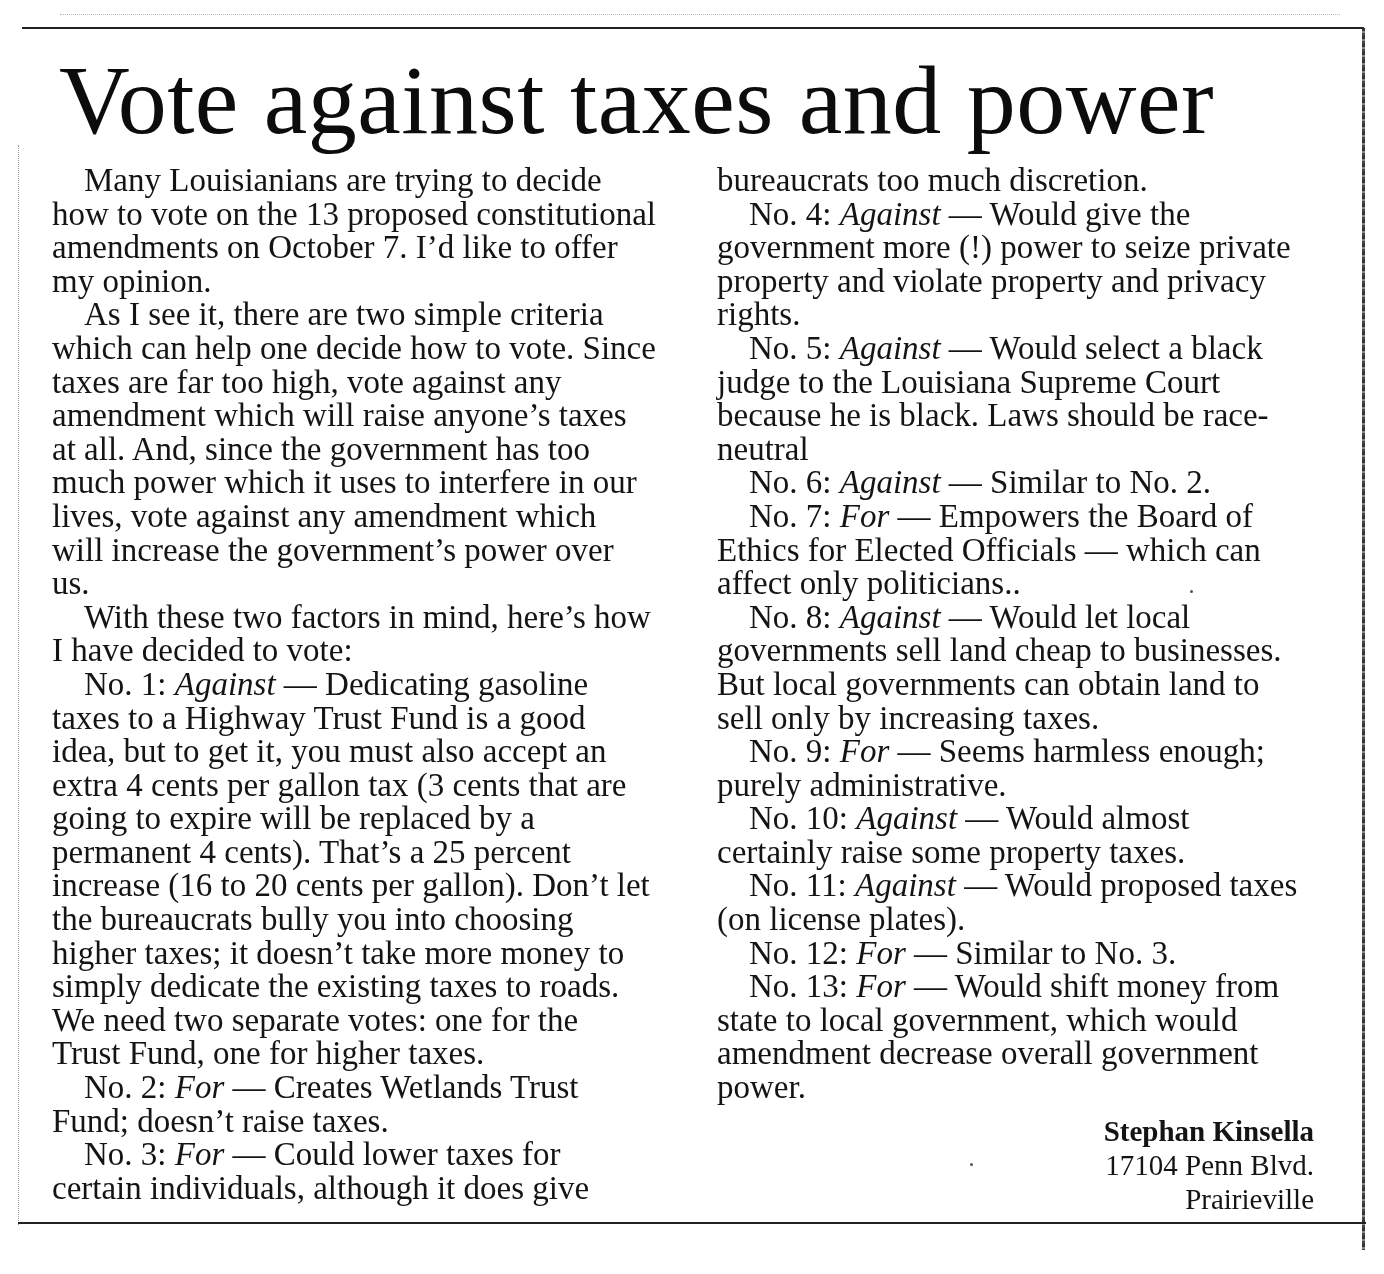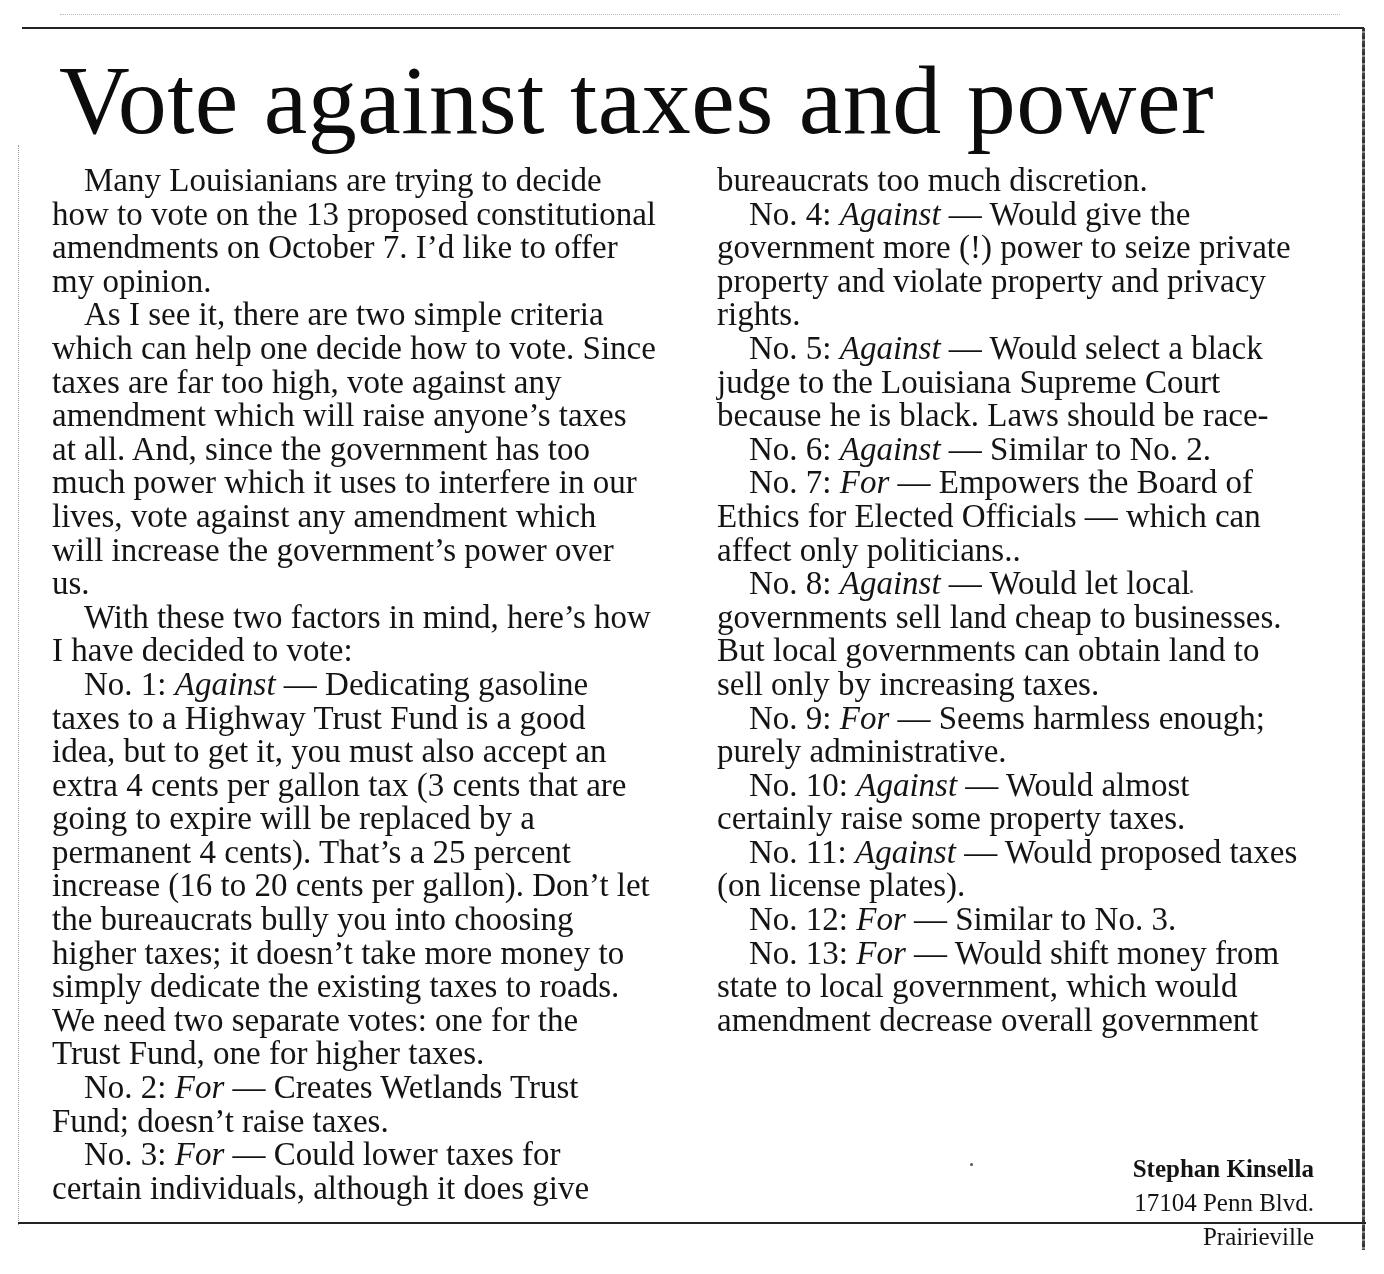--- a/index.html
+++ b/index.html
@@ -14,22 +14,22 @@
   .headline { position:absolute; left:52px; top:38px; margin:7px;
               font-family:"Liberation Serif","DejaVu Serif",serif; font-weight:normal;
               font-size:98px; line-height:110px; letter-spacing:0.5px; color:#0c0c0c; white-space:nowrap; }
   .col { position:absolute; top:164px; font-family:"Liberation Serif","DejaVu Serif",serif;
          font-size:33px; line-height:33.6px; color:#141414; }
   .col-left { left:52px; width:610px; }
   .col-right { left:717px; width:600px; }
   .ln { display:block; white-space:nowrap; height:33.6px; }
   .ind { padding-left:32px; }
   .it { font-style:italic; }
-  .sig { position:absolute; right:70px; top:1152px; text-align:right;
-         font-family:"Liberation Serif","DejaVu Serif",serif; font-size:25px; line-height:34px; color:#141414; }
+  .sig { position:absolute; right:70px; top:1114px; text-align:right;
+         font-family:"Liberation Serif","DejaVu Serif",serif; font-size:29px; line-height:34px; color:#141414; }
   .sig-name { font-weight:bold; display:block; }
   .sig-line { display:block; }
   .speck { position:absolute; width:3px; height:3px; background:#555; border-radius:50%; }
 </style>
 </head>
 <body>
 
 <div class="rule-top-faint"></div>
 <div class="rule-top"></div>
 <div class="rule-left"></div>
@@ -73,38 +73,40 @@
   </div>
 <div class="col col-right">
     <span class="ln"><span>bureaucrats too much discretion.</span></span>
     <span class="ln ind"><span>No. 4: </span><span class="it">Against</span><span> — Would give the</span></span>
     <span class="ln"><span>government more (!) power to seize private</span></span>
     <span class="ln"><span>property and violate property and privacy</span></span>
     <span class="ln"><span>rights.</span></span>
     <span class="ln ind"><span>No. 5: </span><span class="it">Against</span><span> — Would select a black</span></span>
     <span class="ln"><span>judge to the Louisiana Supreme Court</span></span>
     <span class="ln"><span>because he is black. Laws should be race-</span></span>
+    <span class="ln"><span>neutral</span></span>
     <span class="ln ind"><span>No. 6: </span><span class="it">Against</span><span> — Similar to No. 2.</span></span>
     <span class="ln ind"><span>No. 7: </span><span class="it">For</span><span> — Empowers the Board of</span></span>
     <span class="ln"><span>Ethics for Elected Officials — which can</span></span>
     <span class="ln"><span>affect only politicians..</span></span>
     <span class="ln ind"><span>No. 8: </span><span class="it">Against</span><span> — Would let local</span></span>
     <span class="ln"><span>governments sell land cheap to businesses.</span></span>
     <span class="ln"><span>But local governments can obtain land to</span></span>
     <span class="ln"><span>sell only by increasing taxes.</span></span>
     <span class="ln ind"><span>No. 9: </span><span class="it">For</span><span> — Seems harmless enough;</span></span>
     <span class="ln"><span>purely administrative.</span></span>
     <span class="ln ind"><span>No. 10: </span><span class="it">Against</span><span> — Would almost</span></span>
     <span class="ln"><span>certainly raise some property taxes.</span></span>
     <span class="ln ind"><span>No. 11: </span><span class="it">Against</span><span> — Would proposed taxes</span></span>
     <span class="ln"><span>(on license plates).</span></span>
     <span class="ln ind"><span>No. 12: </span><span class="it">For</span><span> — Similar to No. 3.</span></span>
     <span class="ln ind"><span>No. 13: </span><span class="it">For</span><span> — Would shift money from</span></span>
     <span class="ln"><span>state to local government, which would</span></span>
     <span class="ln"><span>amendment decrease overall government</span></span>
+    <span class="ln"><span>power.</span></span>
   </div>
 
 <div class="sig">
   <span class="sig-name">Stephan Kinsella</span>
   <span class="sig-line">17104 Penn Blvd.</span>
   <span class="sig-line">Prairieville</span>
 </div>
 
 <div class="speck" style="left:970px;top:1163px;"></div>
 <div class="speck" style="left:1190px;top:590px;"></div>

